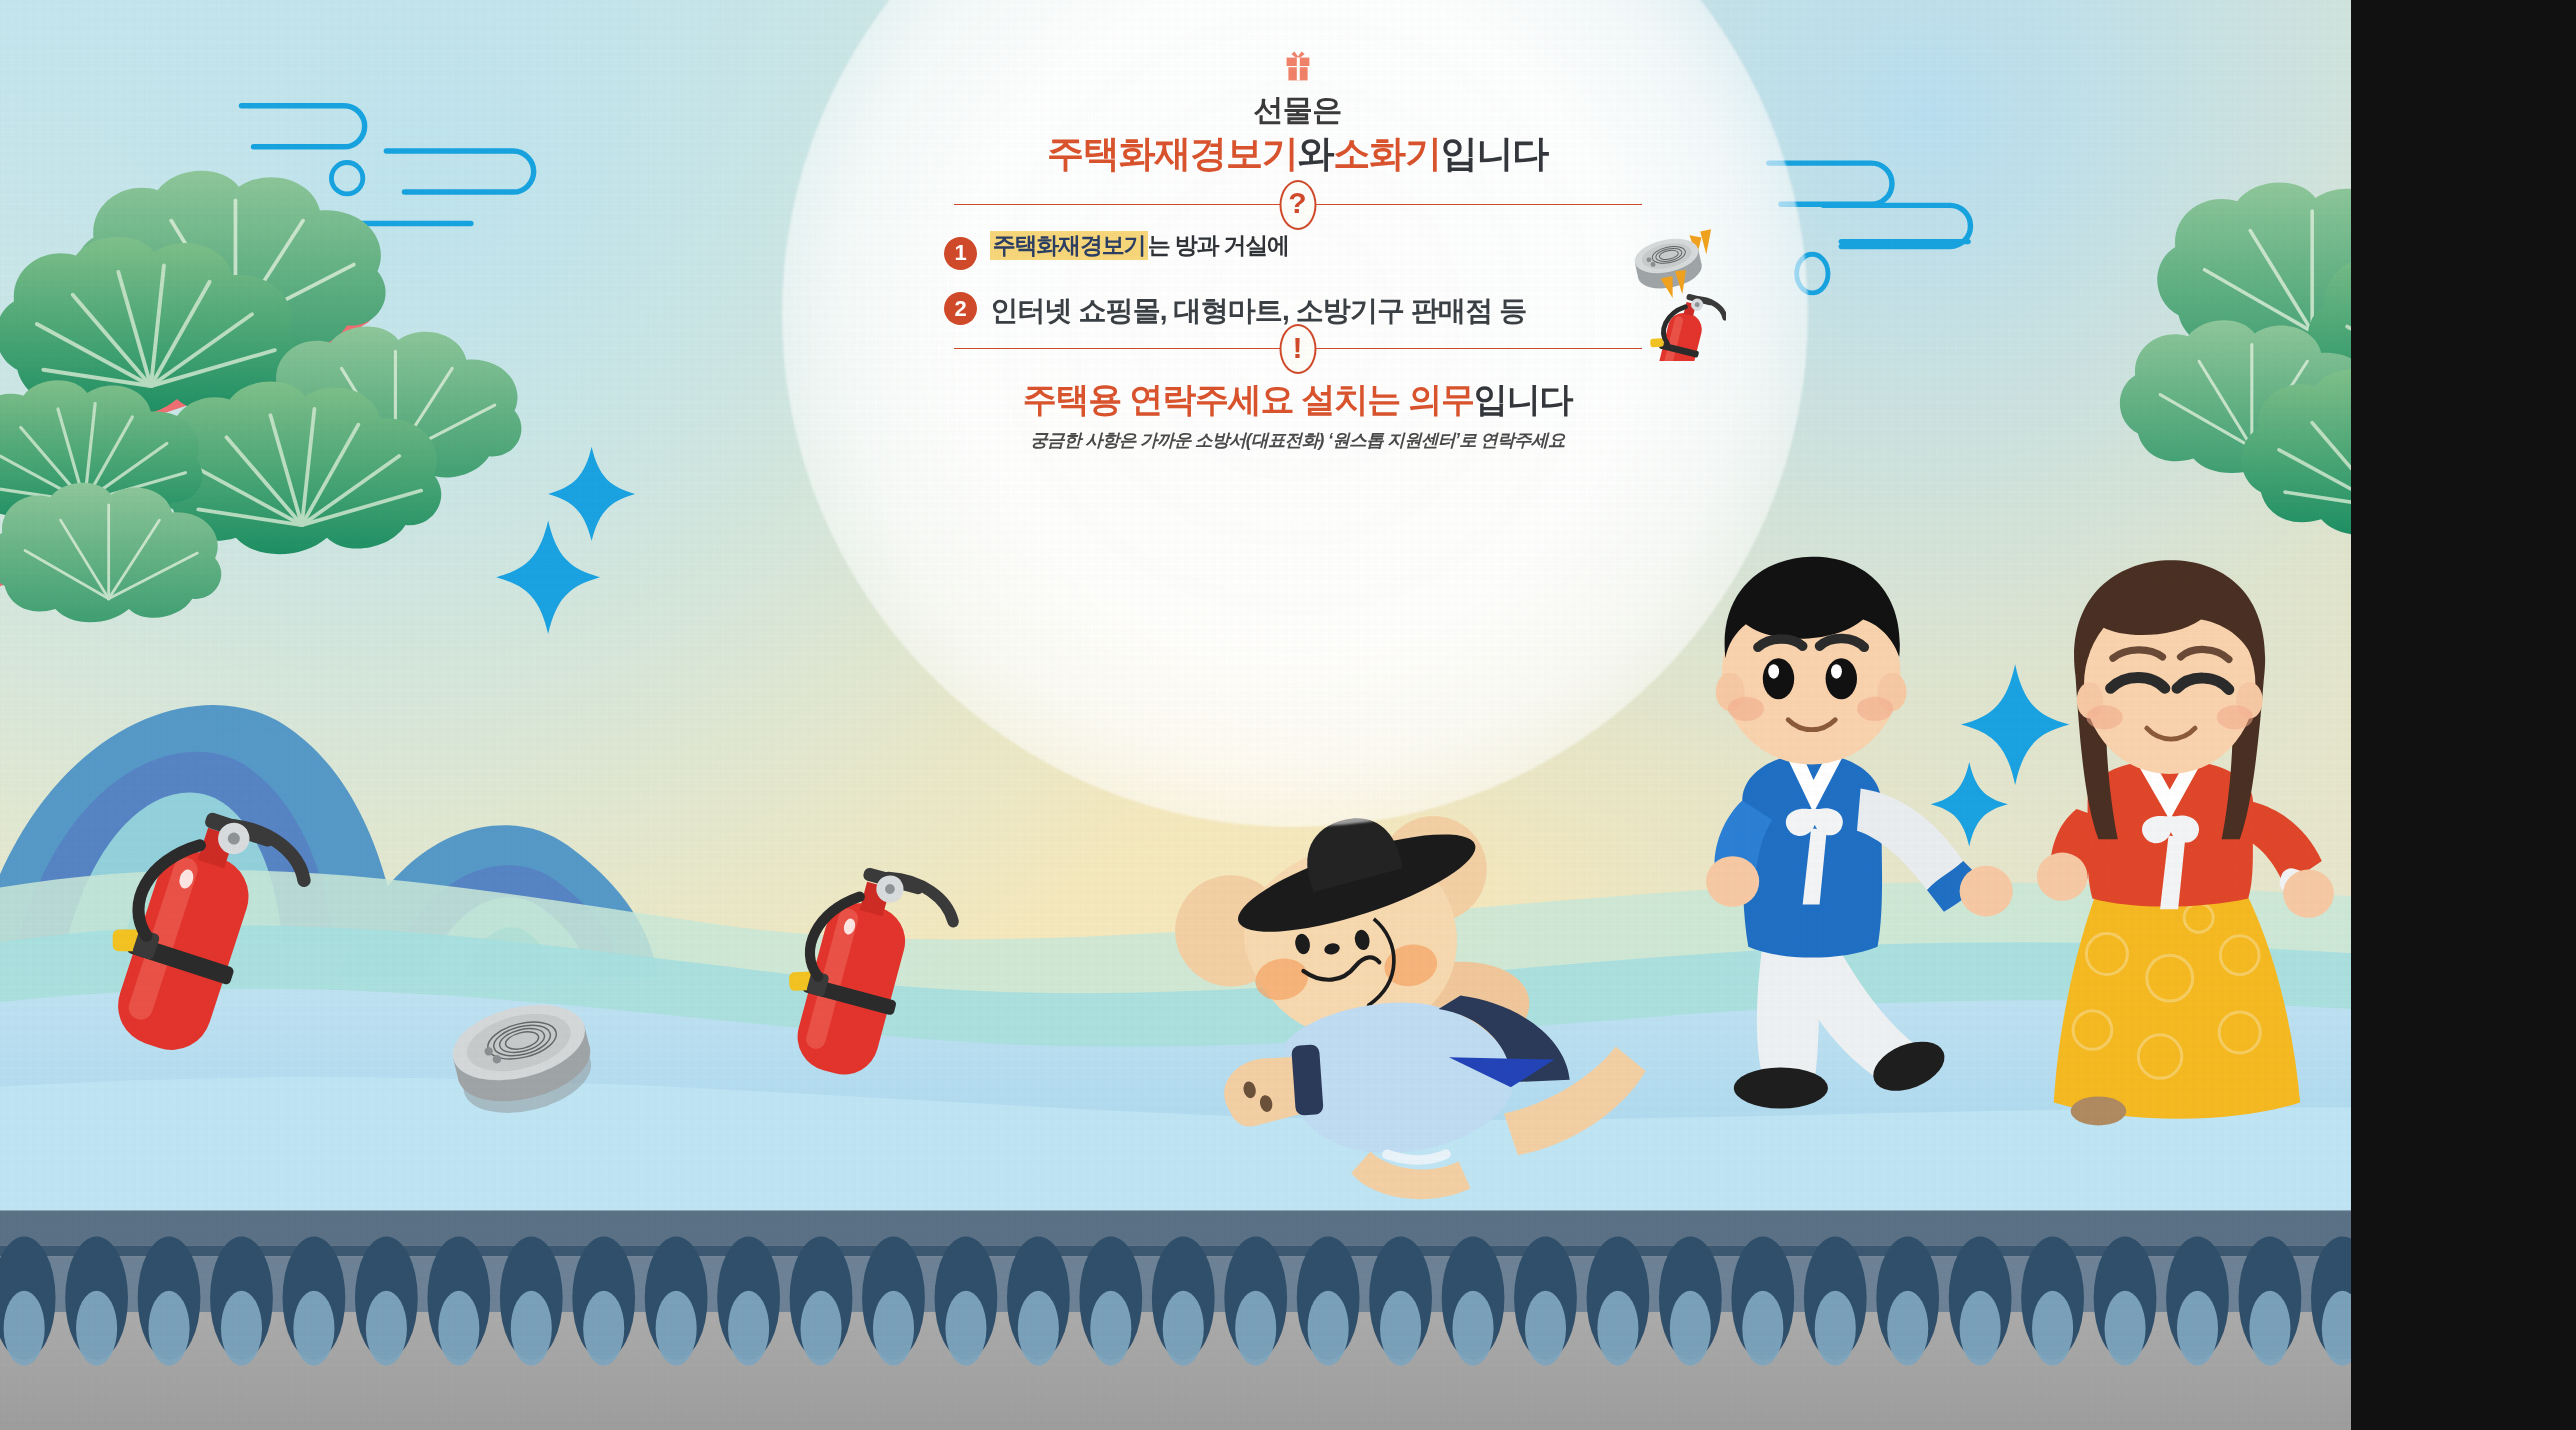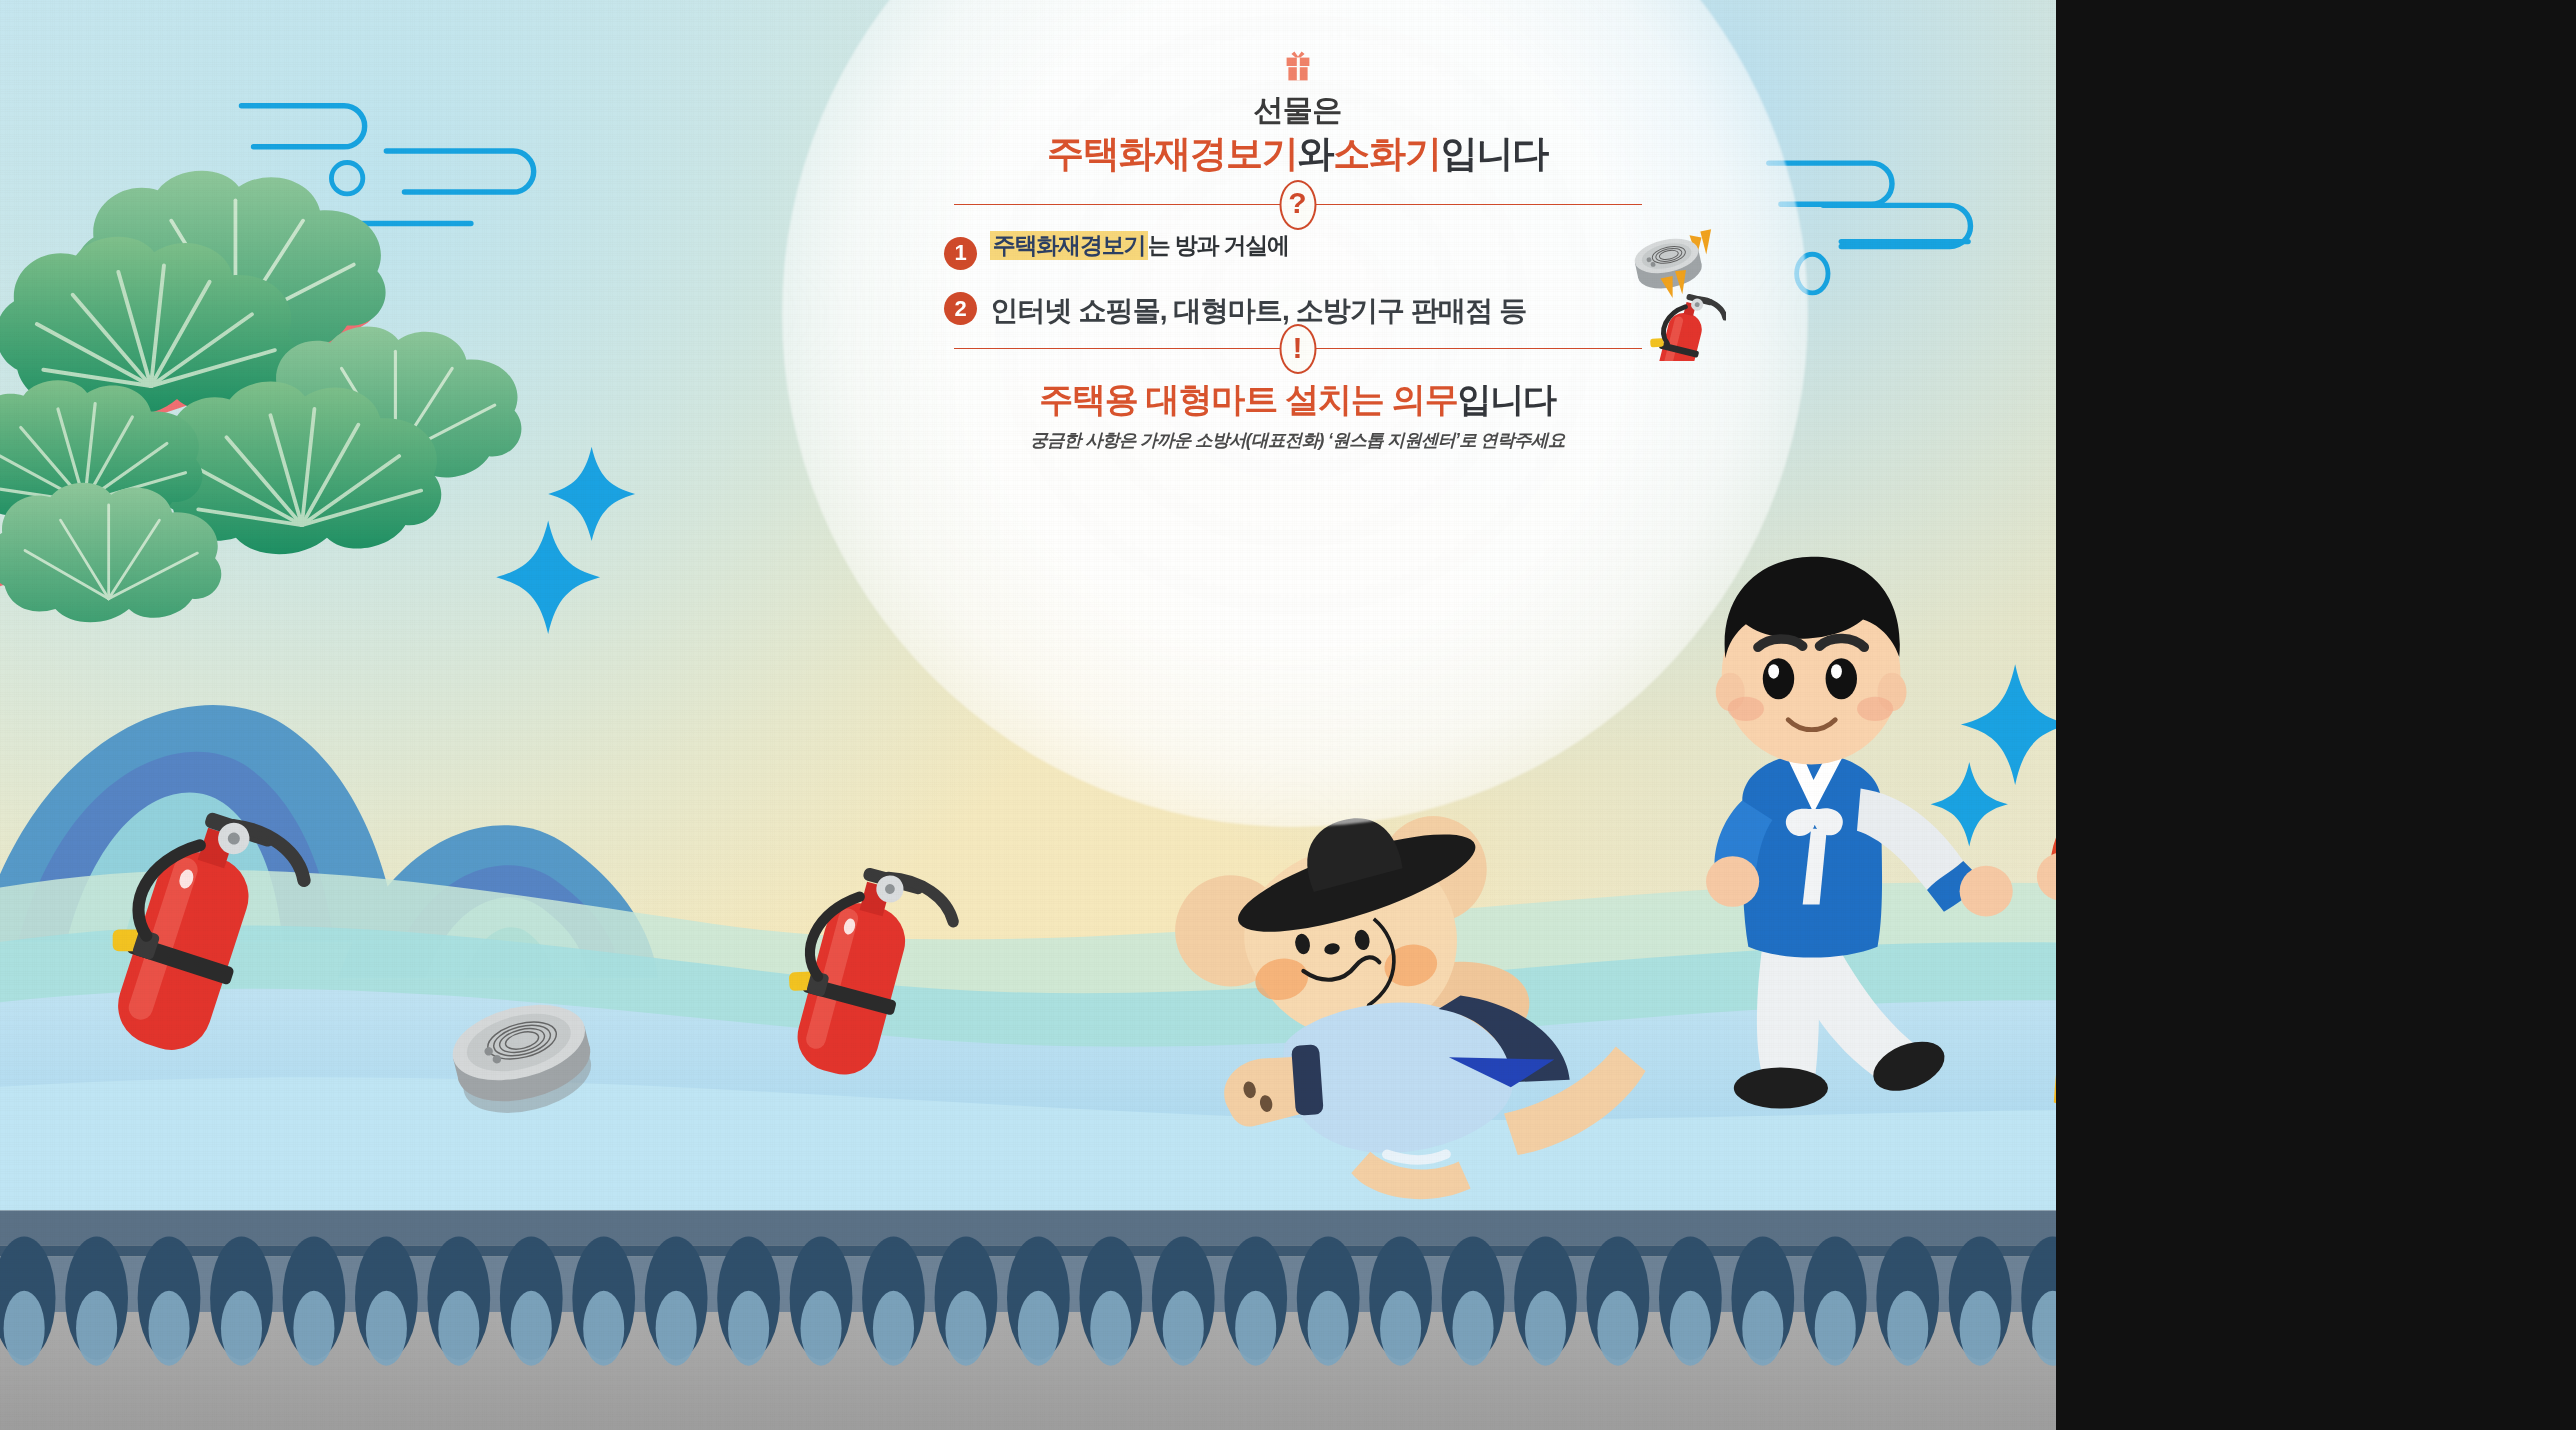--- a/index.html
+++ b/index.html
@@ -1,21 +1,21 @@
 <!DOCTYPE html>
 <html lang="ko" style="font-size:9.7px"><head>
 <meta charset="utf-8">
 <title>주택용 소방시설 설치 안내</title>
 <style>
   html,body{margin:0;padding:0;background:#111;}
   *{box-sizing:border-box;}
 
   #stage{
     position:relative;
-    width:2056px;
+    width:2351px;
     height:1431px;
     overflow:hidden;
     font-family:"Liberation Sans","DejaVu Sans",sans-serif;
     background:
       radial-gradient(circle at 18% 12%, #bfe4ee 0%, rgba(191,228,238,0) 42%),
       radial-gradient(circle at 82% 8%, #b9dff0 0%, rgba(185,223,240,0) 40%),
       linear-gradient(160deg,#cbe7ef 0%,#dfe9d8 22%,#f2e9c2 46%,#f6e8bb 62%,#e9e7cd 78%,#cfe6ef 100%);
   }
 
   
@@ -616,21 +616,21 @@
         </div>
       </div>
 
     </div>
 
     <div class="divider" style="margin-top:15.7px;">
       <div class="badge">!</div>
     </div>
 
     <div class="concl">
-      <span class="red">주택용 대형마트 설치는 의무</span><span class="dark">입니다</span>
+      <span class="red">주택용 연락주세요 설치는 의무</span><span class="dark">입니다</span>
     </div>
 
     <div class="note">궁금한 사항은 가까운 소방서(대표전화) ‘원스톱 지원센터’로 연락주세요</div>
   </div>
 
   <div class="grain"></div>
 </div>
 
 
 </body></html>

